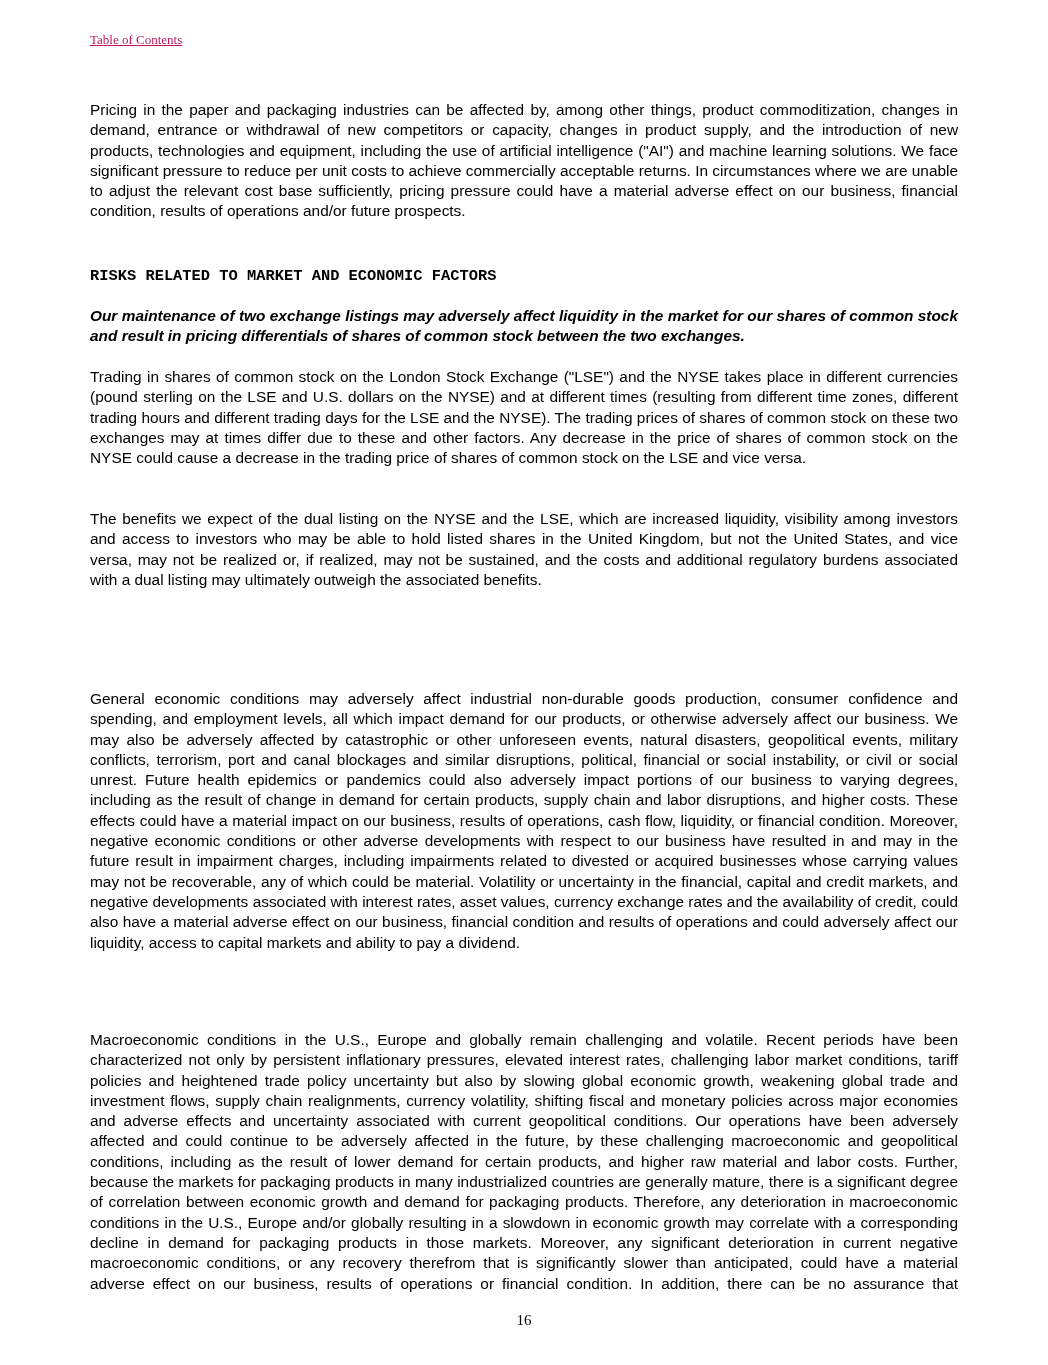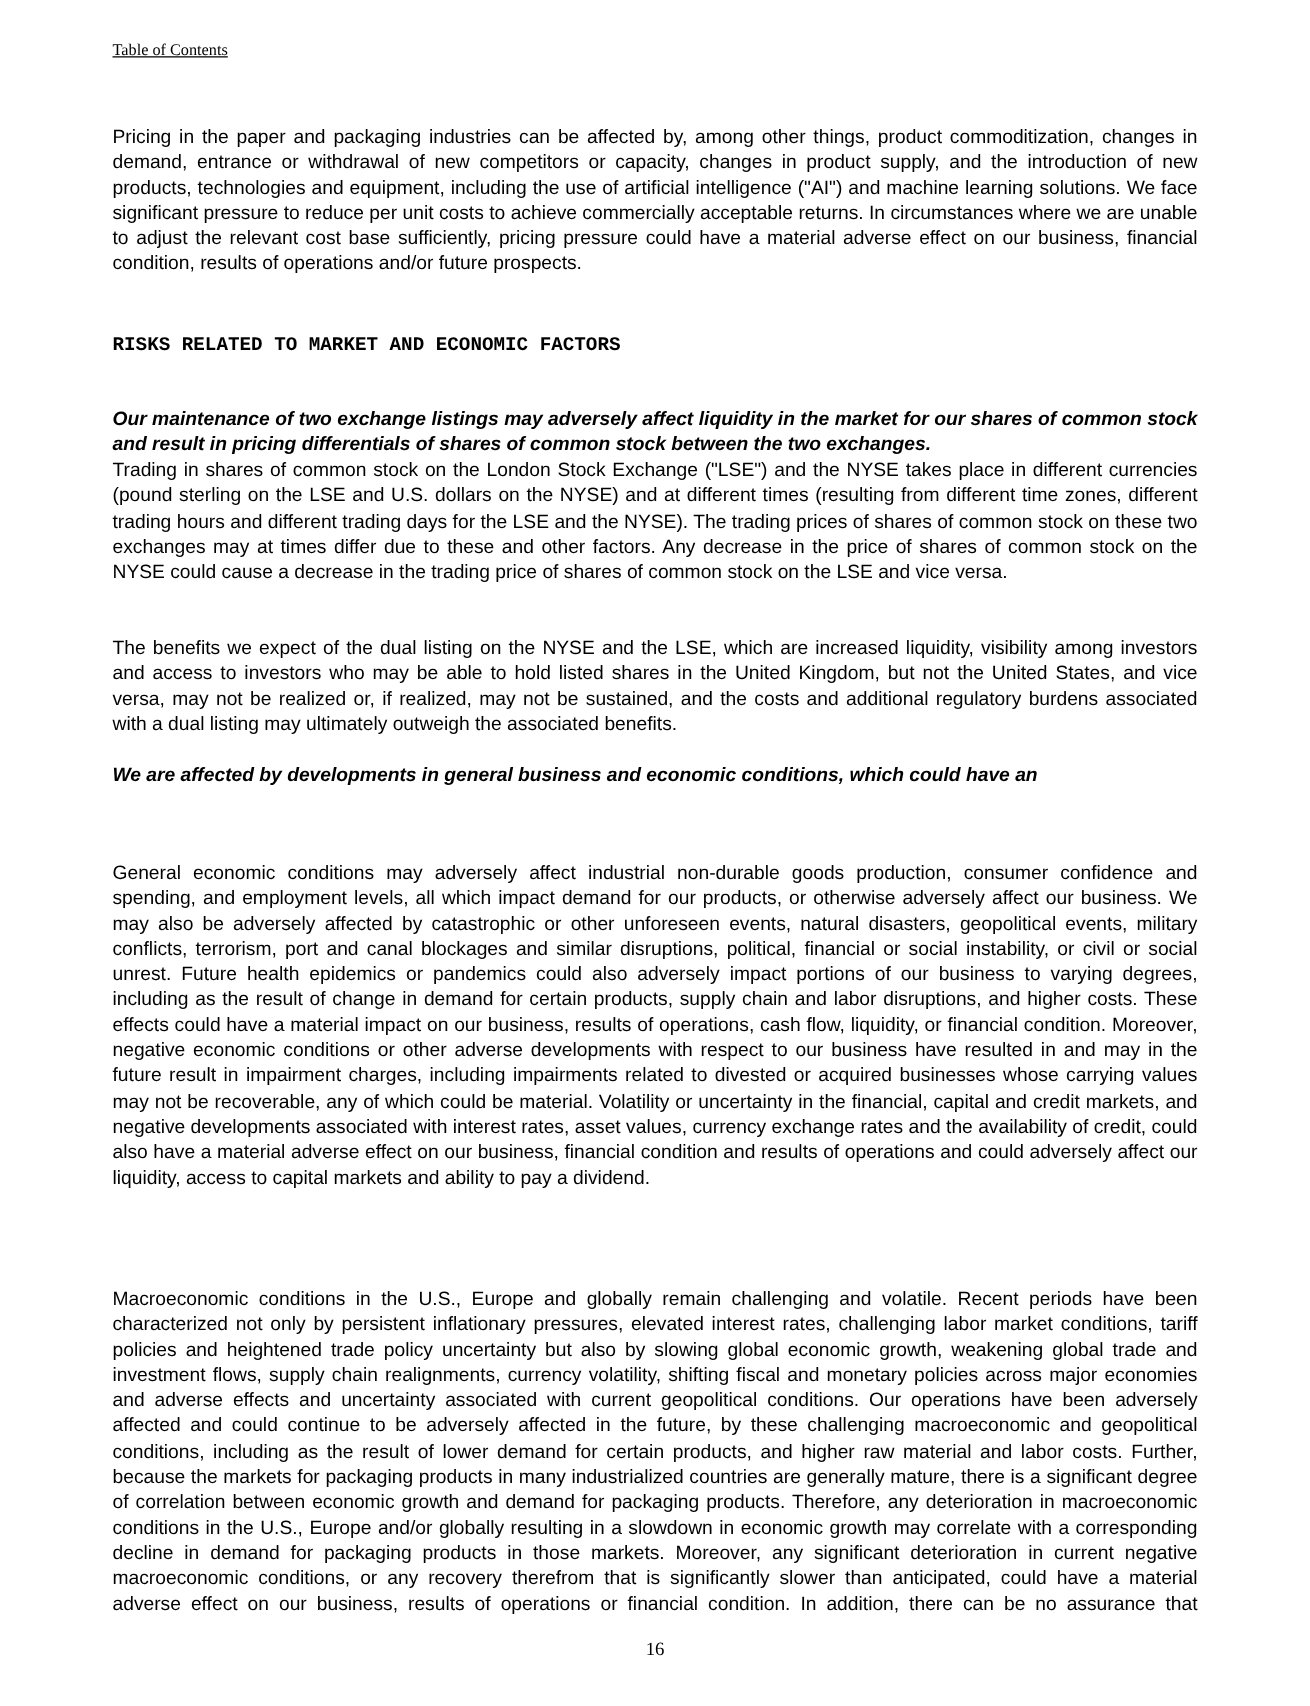--- a/index.html
+++ b/index.html
@@ -13,21 +13,21 @@
       position: relative;
       overflow: hidden;
       color: #000000;
     }
     .toc-link {
       position: absolute;
       left: 90px;
       top: 32px;
       font-family: "Liberation Serif", serif;
       font-size: 13px;
-      color: #000000;
+      color: #be185d;
       text-decoration: underline;
       cursor: pointer;
     }
     .heading {
       position: absolute;
       left: 90px;
       top: 266px;
       font-family: Liberation Mono, monospace;
       font-weight: bold;
       font-size: 15.4px;
@@ -66,27 +66,26 @@
   </style>
 </head>
 <body>
 
 <a class="toc-link">Table of Contents</a>
 
 <p class="block" style="top:100px;">Pricing in the paper and packaging industries can be affected by, among other things, product commoditization, changes in demand, entrance or withdrawal of new competitors or capacity, changes in product supply, and the introduction of new products, technologies and equipment, including the use of artificial intelligence ("AI") and machine learning solutions. We face significant pressure to reduce per unit costs to achieve commercially acceptable returns. In circumstances where we are unable to adjust the relevant cost base sufficiently, pricing pressure could have a material adverse effect on our business, financial condition, results of operations and/or future prospects.</p>
 
 <p class="heading">RISKS RELATED TO MARKET AND ECONOMIC FACTORS</p>
 
-<p class="block subhead" style="top:306px;margin-top:20px;">Our maintenance of two exchange listings may adversely affect liquidity in the market for our shares of common stock and result in pricing differentials of shares of common stock between the two exchanges.</p>
+<p class="block subhead" style="top:306px;">Our maintenance of two exchange listings may adversely affect liquidity in the market for our shares of common stock and result in pricing differentials of shares of common stock between the two exchanges.</p>
 
 <p class="block" style="top:367px;">Trading in shares of common stock on the London Stock Exchange ("LSE") and the NYSE takes place in different currencies (pound sterling on the LSE and U.S. dollars on the NYSE) and at different times (resulting from different time zones, different trading hours and different trading days for the LSE and the NYSE). The trading prices of shares of common stock on these two exchanges may at times differ due to these and other factors. Any decrease in the price of shares of common stock on the NYSE could cause a decrease in the trading price of shares of common stock on the LSE and vice versa.</p>
 
 <p class="block" style="top:509px;">The benefits we expect of the dual listing on the NYSE and the LSE, which are increased liquidity, visibility among investors and access to investors who may be able to hold listed shares in the United Kingdom, but not the United States, and vice versa, may not be realized or, if realized, may not be sustained, and the costs and additional regulatory burdens associated with a dual listing may ultimately outweigh the associated benefits.</p>
 
 <div class="block subhead" style="top:611px; text-align:left;">
-  <div>We are affected by developments in general business and economic conditions, which could have an</div>
 </div>
 
 <p class="block" style="top:689px;">General economic conditions may adversely affect industrial non-durable goods production, consumer confidence and spending, and employment levels, all which impact demand for our products, or otherwise adversely affect our business. We may also be adversely affected by catastrophic or other unforeseen events, natural disasters, geopolitical events, military conflicts, terrorism, port and canal blockages and similar disruptions, political, financial or social instability, or civil or social unrest. Future health epidemics or pandemics could also adversely impact portions of our business to varying degrees, including as the result of change in demand for certain products, supply chain and labor disruptions, and higher costs. These effects could have a material impact on our business, results of operations, cash flow, liquidity, or financial condition. Moreover, negative economic conditions or other adverse developments with respect to our business have resulted in and may in the future result in impairment charges, including impairments related to divested or acquired businesses whose carrying values may not be recoverable, any of which could be material. Volatility or uncertainty in the financial, capital and credit markets, and negative developments associated with interest rates, asset values, currency exchange rates and the availability of credit, could also have a material adverse effect on our business, financial condition and results of operations and could adversely affect our liquidity, access to capital markets and ability to pay a dividend.</p>
 
 <p class="block last-para" style="top:994px;">Macroeconomic conditions in the U.S., Europe and globally remain challenging and volatile. Recent periods have been characterized not only by persistent inflationary pressures, elevated interest rates, challenging labor market conditions, tariff policies and heightened trade policy uncertainty but also by slowing global economic growth, weakening global trade and investment flows, supply chain realignments, currency volatility, shifting fiscal and monetary policies across major economies and adverse effects and uncertainty associated with current geopolitical conditions. Our operations have been adversely affected and could continue to be adversely affected in the future, by these challenging macroeconomic and geopolitical conditions, including as the result of lower demand for certain products, and higher raw material and labor costs. Further, because the markets for packaging products in many industrialized countries are generally mature, there is a significant degree of correlation between economic growth and demand for packaging products. Therefore, any deterioration in macroeconomic conditions in the U.S., Europe and/or globally resulting in a slowdown in economic growth may correlate with a corresponding decline in demand for packaging products in those markets. Moreover, any significant deterioration in current negative macroeconomic conditions, or any recovery therefrom that is significantly slower than anticipated, could have a material adverse effect on our business, results of operations or financial condition. In addition, there can be no assurance that</p>
 
 <p class="page-number">16</p>
 
 </body></html>

